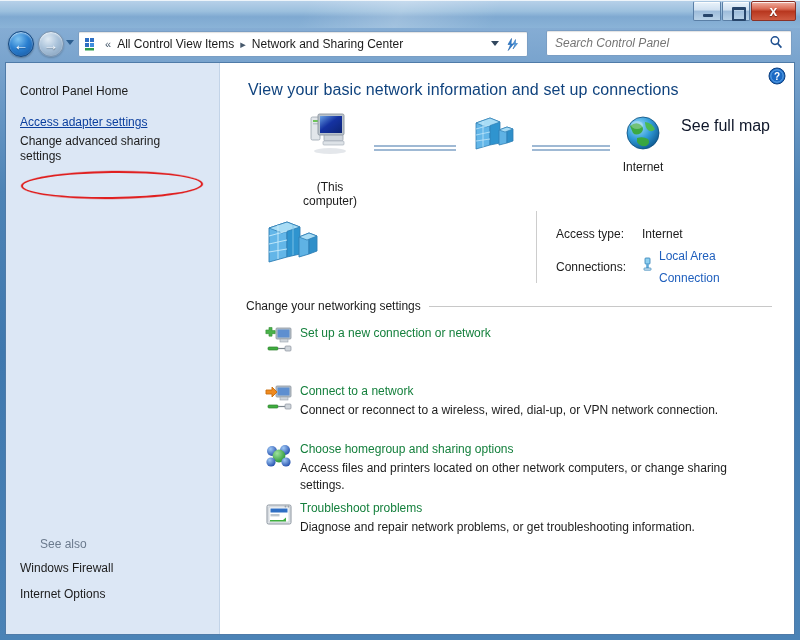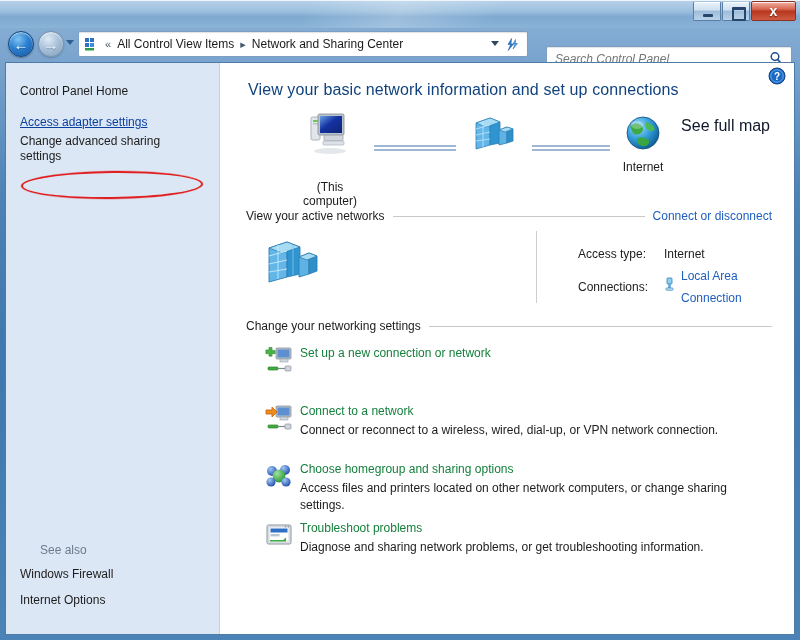--- a/index.html
+++ b/index.html
@@ -110,21 +110,21 @@
     position:absolute; right:28px; top:9px; width:0;height:0;
     border-left:4px solid transparent;border-right:4px solid transparent;
     border-top:5px solid #31475e;
   }
   #addr-refresh{
     position:absolute; right:5px; top:4px; width:18px; height:18px;
   }
 
   
   #searchbox{
-    position:absolute; left:546px; top:18px; width:246px; height:26px;
+    position:absolute; left:546px; top:2px; width:246px; height:26px;
     background:#ffffff; border:1px solid #7a9ec4; border-radius:2px;
     box-shadow:inset 0 1px 1px rgba(0,0,0,0.12);
     display:flex; align-items:center;
   }
   #search-input{
     border:0; outline:0; flex:1; margin-left:8px; font-size:12px;
     font-family:"Liberation Sans", sans-serif;
     font-style:italic; color:#7a7a7a; background:transparent;
   }
   #search-icon{ margin-right:8px; flex:0 0 auto; }
@@ -154,21 +154,21 @@
     width:168px;
     line-height:15px;
     cursor:pointer;
   }
   .side-link.plain{ color:#1c1c1c; }
   .side-link.hot{ color:#0b3f9e; text-decoration:underline; }
   #side-top{ padding-top:20px; }
   #side-cph{ margin-bottom:14px; }
   #side-adv{ margin-top:2px; }
   #see-also-wrap{
-    position:absolute; left:0; bottom:16px; width:100%;
+    position:absolute; left:0; bottom:22px; width:100%;
   }
   #see-also-label{
     font-size:12px; color:#6b7a8d; margin-left:34px; margin-bottom:9px;
   }
   #see-also-wrap .side-link{ margin-bottom:9px; }
 
   
   #annot-ellipse{
     position:absolute; left:15px; top:108px; width:182px; height:28px;
     border:2px solid #e02020;
@@ -229,21 +229,21 @@
   }
   #active-net-icon{ position:absolute; left:18px; top:6px; }
   #active-divider{
     position:absolute; left:290px; top:2px; width:1px; height:72px; background:#cdcdcd;
   }
   #active-details{
     position:absolute; left:310px; top:14px;
     font-size:12px; color:#1c1c1c; line-height:22px;
   }
   .det-row{ display:flex; align-items:center; }
-  .det-key{ width:86px; flex:0 0 auto;margin-left:22px; }
+  .det-key{ width:86px; flex:0 0 auto; }
   .det-val{ color:#1c1c1c; }
   .det-val.link{ color:#1f5fbd; cursor:pointer; }
   #conn-icon{ margin-right:6px; }
 
   
   #settings-list{ margin-top:12px; }
   .setting-item{ position:relative; min-height:52px; margin-bottom:6px; padding-left:54px; }
   .setting-icon{ position:absolute; left:18px; top:0px; width:30px; height:30px; }
   .setting-title{
     font-size:12px; color:#15803d; line-height:16px; cursor:pointer; display:inline-block;
@@ -405,25 +405,20 @@
             <path d="M24 11 Q31 12 34 18 Q31 22 27 19 Q24 16 24 11 Z" fill="#4cbb4c" opacity="0.95"></path>
             <path d="M16 27 Q22 25 27 28 Q30 32 25 35 Q19 36 16 31 Z" fill="#3aa83a" opacity="0.95"></path>
             <ellipse cx="16" cy="14" rx="6" ry="4" fill="#ffffff" opacity="0.28"></ellipse>
           </svg>
           <div class="caption">Internet</div>
         </div>
 
         <div id="see-full-map">See full map</div>
       </div>
 
-      <div class="section-head">
-        <span class="label">View your active networks</span>
-        <span class="rule"></span>
-        <span class="right-link">Connect or disconnect</span>
-      </div>
 
       <div id="active-net">
         <span id="active-net-icon">
           <svg width="56" height="50" viewBox="0 0 56 50">
             <g>
               <polygon points="5,13 23,7 23,42 5,47" fill="#63b6e8" stroke="#2f7fb5" stroke-width="0.9"></polygon>
               <polygon points="23,7 36,12 36,39 23,42" fill="#2f94cf" stroke="#2f7fb5" stroke-width="0.9"></polygon>
               <polygon points="5,13 23,7 36,12 18,18" fill="#a8dcf5" stroke="#2f7fb5" stroke-width="0.8"></polygon>
               <line x1="5" y1="21" x2="23" y2="16" stroke="#c8ecfc" stroke-width="0.9"></line>
               <line x1="5" y1="29" x2="23" y2="25" stroke="#c8ecfc" stroke-width="0.9"></line>
@@ -528,19 +523,19 @@
               <rect x="3" y="5" width="24" height="19" rx="1.5" fill="#e4e8ec" stroke="#8b949e" stroke-width="1"></rect>
               <rect x="5" y="7" width="20" height="15" fill="#ffffff" stroke="#b5bec7" stroke-width="0.6"></rect>
               <rect x="6.5" y="8.5" width="17" height="4" fill="#2f6fc4"></rect>
               <rect x="6.5" y="14" width="9" height="2.4" fill="#bcc6cf"></rect>
               <path d="M6 20 h13 l3 -2.5 v4 h-16 z" fill="#3fae3f"></path>
               <circle cx="24.5" cy="6.5" r="1" fill="#9aa3ad"></circle>
               <circle cx="21.5" cy="6.5" r="1" fill="#9aa3ad"></circle>
             </svg>
           </span>
           <span class="setting-title">Troubleshoot problems</span>
-          <div class="setting-desc">Diagnose and sharing network problems, or get troubleshooting information.</div>
+          <div class="setting-desc">Diagnose and repair network problems, or get troubleshooting information.</div>
         </div>
 
       </div>
     </div>
   </div>
 </div>
 
 </body></html>

